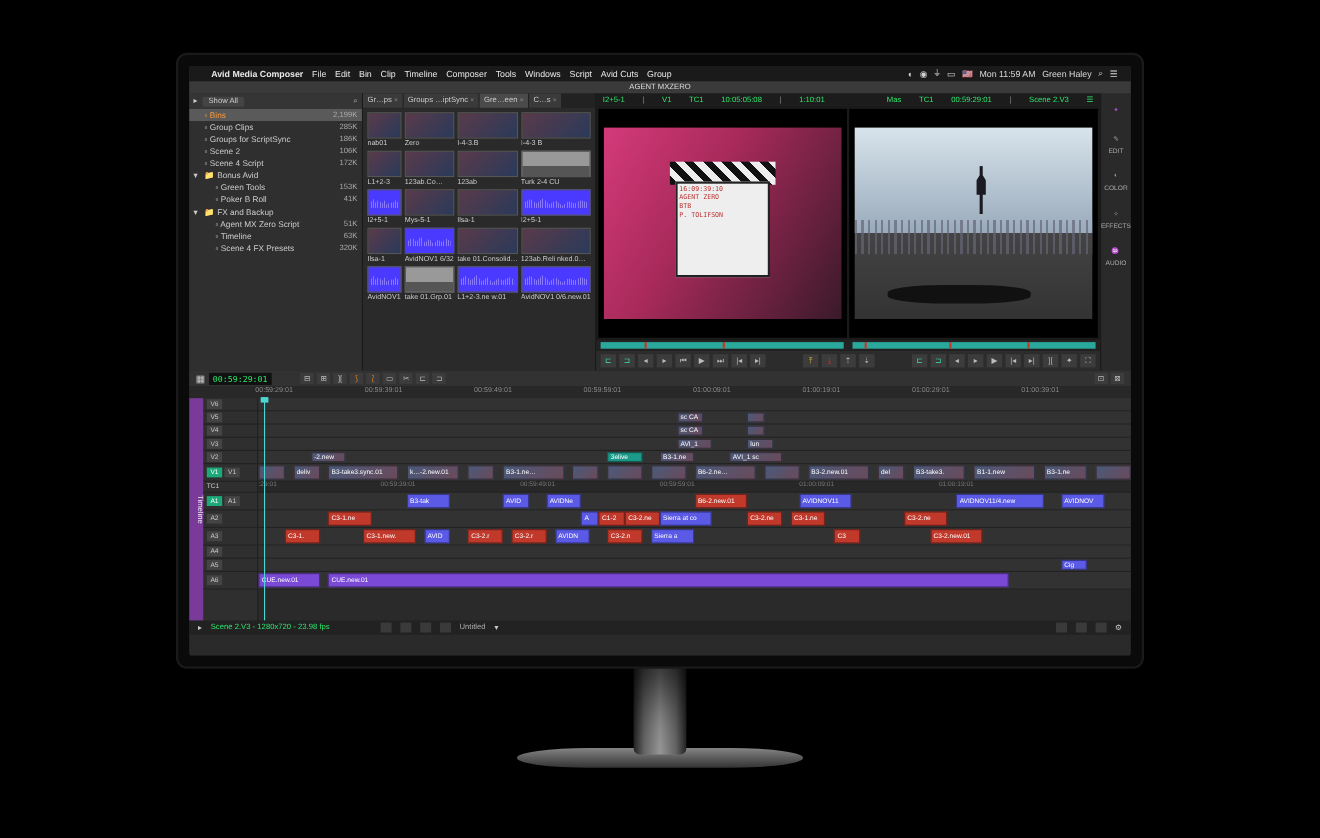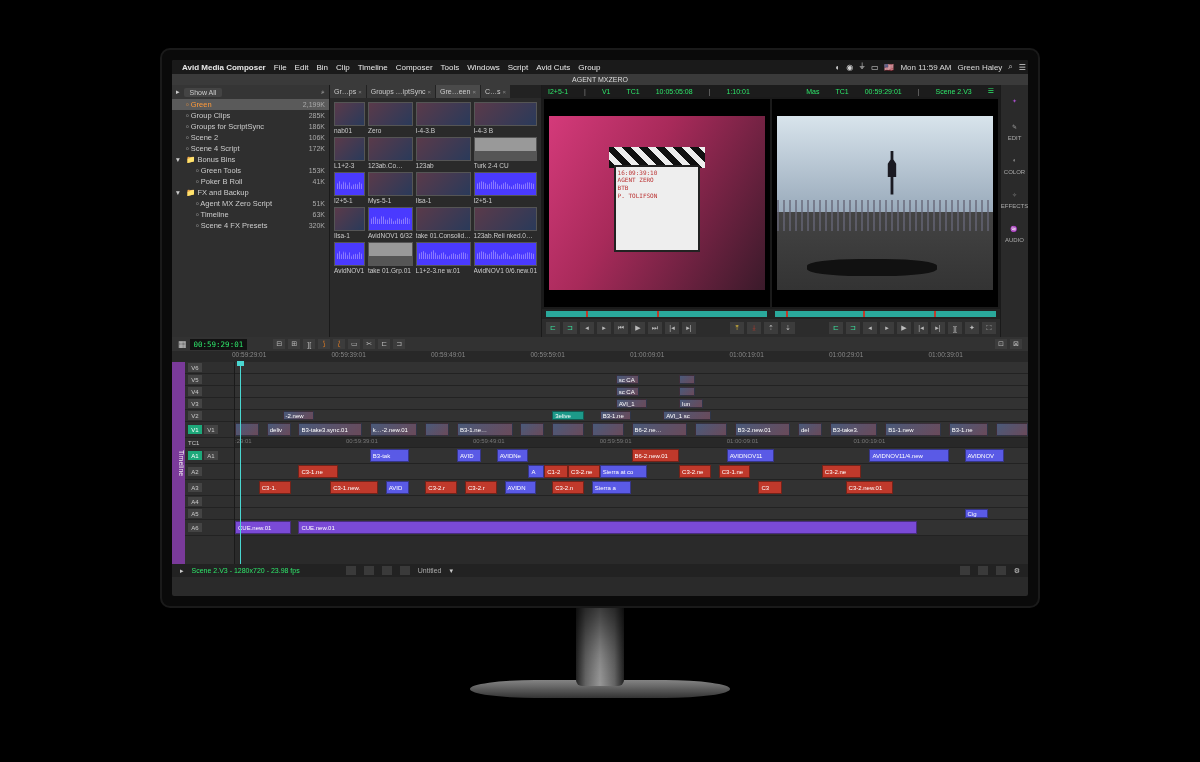--- a/index.html
+++ b/index.html
@@ -48,21 +48,21 @@
   height: 18px;
   background: linear-gradient(180deg,#888,#333);
   border-radius: 50% / 100%;
 }
 
 .menubar {
   height: 14px;
   background: #1a1a1a;
   display: flex;
   align-items: center;
-  padding: 0 2px;
+  padding: 0 12px;
   font-size: 8px;
   gap: 8px;
   color: #e8e8e8;
 }
 .menubar .app-name { font-weight: 600; }
 .menubar .spacer { flex: 1; }
 .menubar .right { display: flex; gap: 6px; align-items: center; }
 .menubar .right span { opacity: .9; }
 
 .titlebar {
@@ -531,21 +531,21 @@
 
   <div class="bins-panel">
     <div class="bins-header">
       <span>▸</span>
       <span class="dropdown">Show All</span>
       <span style="margin-left:auto">⌕</span>
     </div>
     <div id="bin-rows">
             <div class="bin-row selected">
               <span class="chev"></span>
-              <span class="">▫ Green</span>
+              <span class="">▫ Bins</span>
               <span class="count">2,199K</span>
             </div>
             <div class="bin-row">
               <span class="chev"></span>
               <span class="">▫ Group Clips</span>
               <span class="count">285K</span>
             </div>
             <div class="bin-row">
               <span class="chev"></span>
               <span class="">▫ Groups for ScriptSync</span>
@@ -556,21 +556,21 @@
               <span class="">▫ Scene 2</span>
               <span class="count">106K</span>
             </div>
             <div class="bin-row">
               <span class="chev"></span>
               <span class="">▫ Scene 4 Script</span>
               <span class="count">172K</span>
             </div>
             <div class="bin-row">
               <span class="chev">▾</span>
-              <span class="">📁 Bonus Bins</span>
+              <span class="">📁 Bonus Avid</span>
               <span class="count"></span>
             </div>
             <div class="bin-row">
               <span class="chev"></span>
               <span class="indent1">▫ Green Tools</span>
               <span class="count">153K</span>
             </div>
             <div class="bin-row">
               <span class="chev"></span>
               <span class="indent1">▫ Poker B Roll</span>

